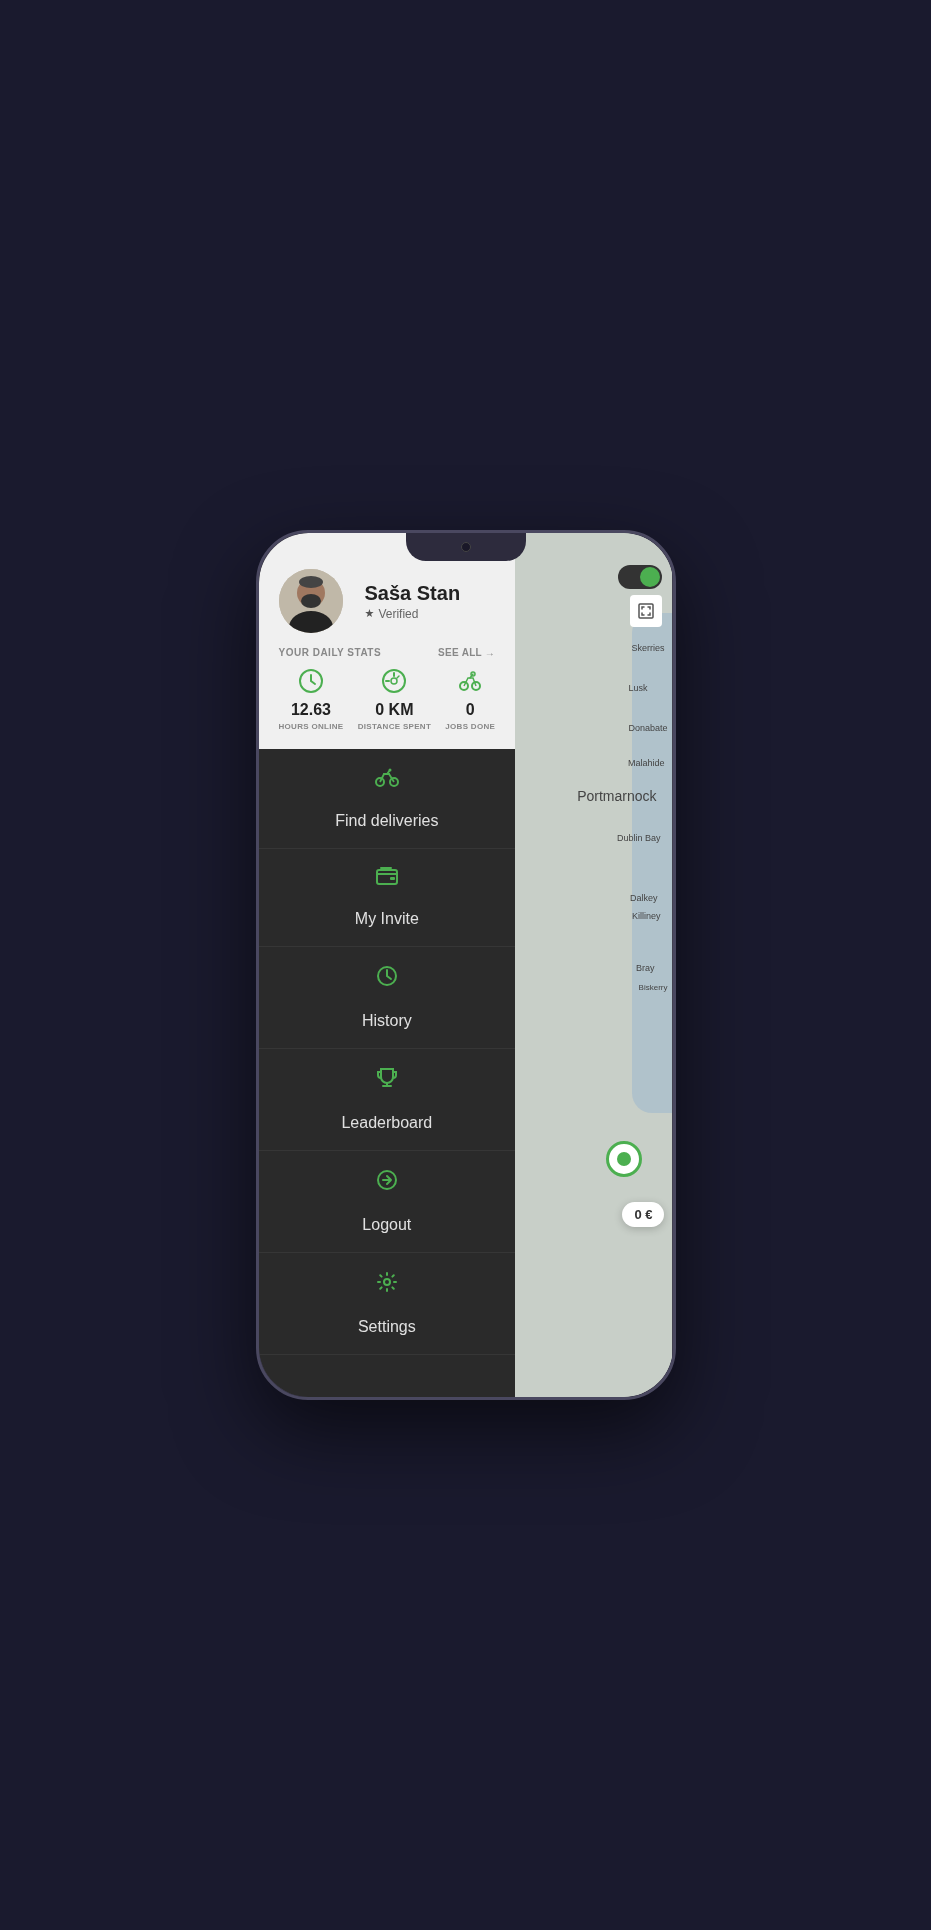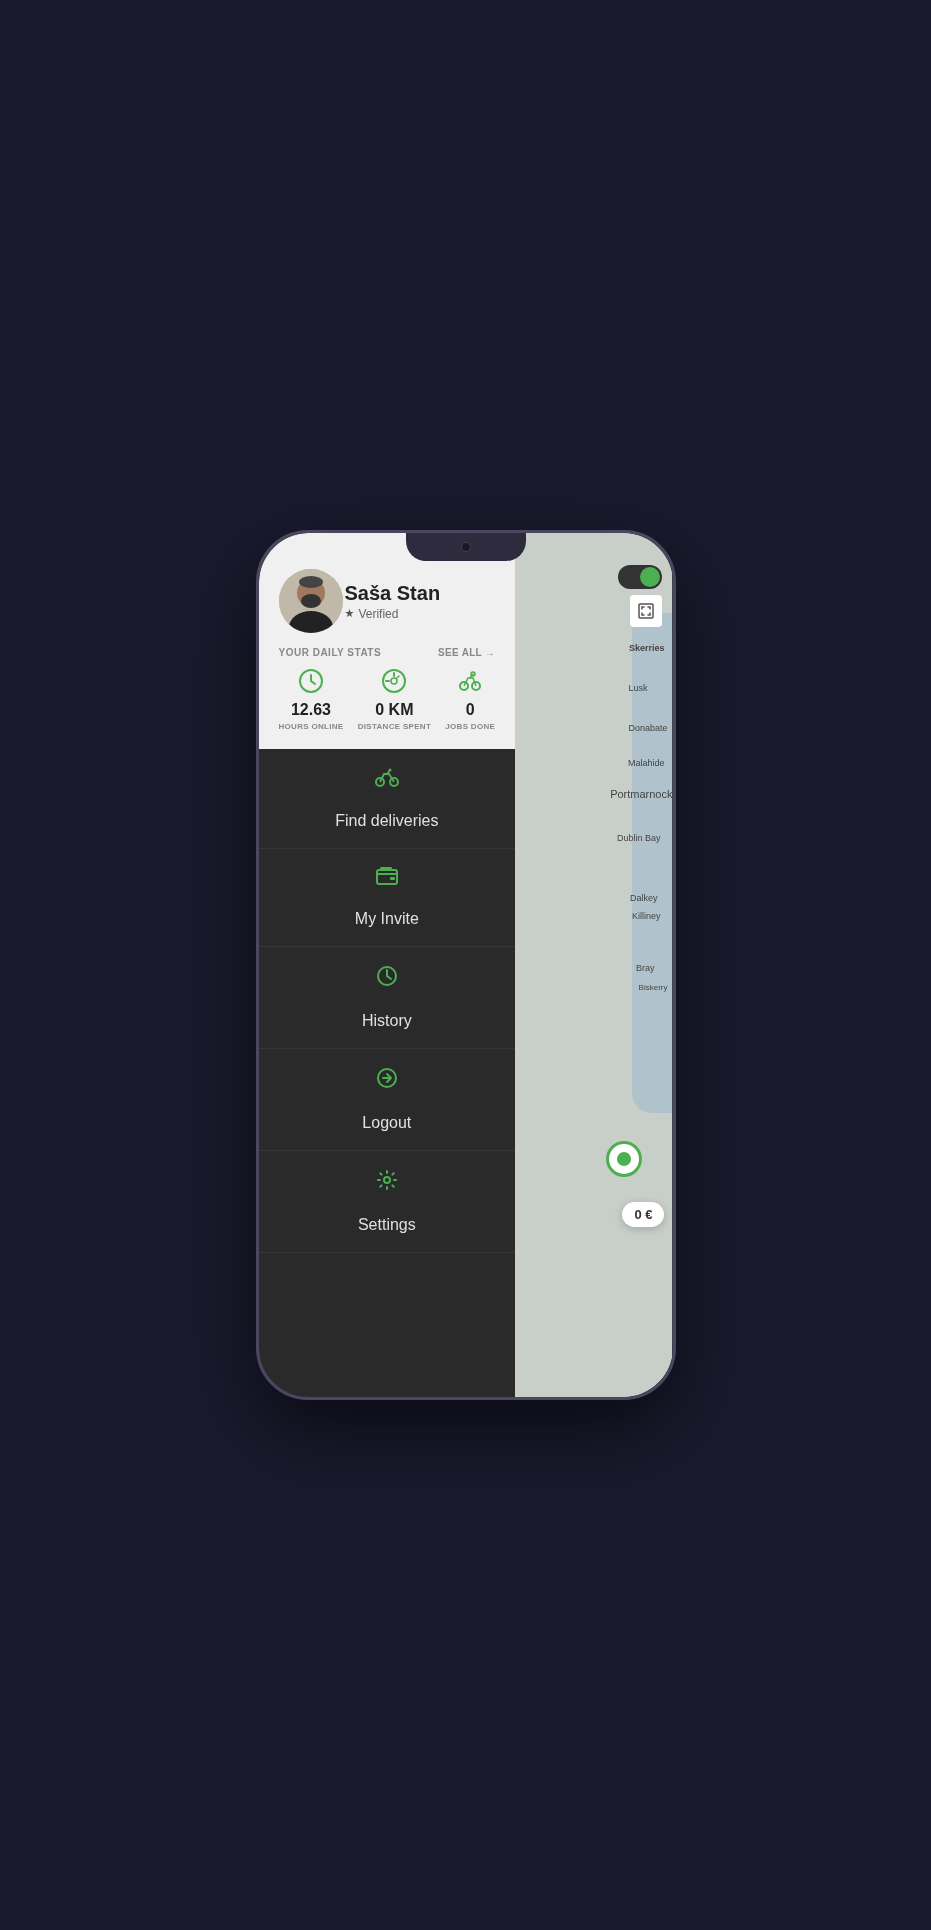--- a/index.html
+++ b/index.html
@@ -72,21 +72,21 @@
       background: #f0f0f0;
       padding: 36px 20px 18px;
       display: flex;
       flex-direction: column;
       align-items: flex-start;
     }
 
     .profile-top {
       display: flex;
       align-items: center;
-      gap: 2px;
+      gap: 22px;
       margin-bottom: 14px;
     }
 
     .avatar {
       width: 64px;
       height: 64px;
       border-radius: 50%;
       background: #c0b8a8;
       overflow: hidden;
       flex-shrink: 0;
@@ -295,25 +295,25 @@
       border-radius: 16px;
       padding: 5px 12px;
       font-size: 13px;
       font-weight: 600;
       color: #333;
       z-index: 20;
       box-shadow: 0 2px 8px rgba(0,0,0,0.2);
     }
 
     
-    .city-skerries { top: 110px; right: 8px; font-weight: bold; }
+    .city-skerries { top: 110px; right: 8px; }
     .city-lusk { top: 150px; right: 25px; }
     .city-donabate { top: 190px; right: 5px; }
     .city-malahide { top: 225px; right: 8px; }
-    .city-portmarnock { top: 255px; right: 0px; font-size: 11px; }
+    .city-portmarnock { top: 255px; right: 16px; font-size: 14px; }
     .city-bay { top: 300px; right: 12px; }
     .city-dalkey { top: 360px; right: 15px; }
     .city-killiney { top: 378px; right: 12px; }
     .city-bray { top: 430px; right: 18px; }
     .city-biskerry { top: 450px; right: 5px; font-size: 8px; }
 
     
     .coastline {
       position: absolute;
       right: 0;
@@ -437,20 +437,32 @@
         <div class="menu-item">
           <div class="menu-icon">
             <svg width="22" height="22" viewBox="0 0 22 22" fill="none">
               <circle cx="11" cy="11" r="9" stroke="#4caf50" stroke-width="2"></circle>
               <polyline points="11,5 11,11 15,14" stroke="#4caf50" stroke-width="2" stroke-linecap="round"></polyline>
             </svg>
           </div>
           <span class="menu-label">History</span>
         </div>
 
+        <div class="menu-item">
+          <div class="menu-icon">
+            <svg width="20" height="22" viewBox="0 0 20 22" fill="none">
+              <path d="M4 2h12v8a6 6 0 01-12 0V2z" stroke="#4caf50" stroke-width="2"></path>
+              <path d="M4 5H1v3a3 3 0 003 3" stroke="#4caf50" stroke-width="2" stroke-linecap="round"></path>
+              <path d="M16 5h3v3a3 3 0 01-3 3" stroke="#4caf50" stroke-width="2" stroke-linecap="round"></path>
+              <line x1="10" y1="16" x2="10" y2="19" stroke="#4caf50" stroke-width="2" stroke-linecap="round"></line>
+              <line x1="6" y1="19" x2="14" y2="19" stroke="#4caf50" stroke-width="2" stroke-linecap="round"></line>
+            </svg>
+          </div>
+          <span class="menu-label">Leaderboard</span>
+        </div>
 
 
 
         <div class="menu-item">
           <div class="menu-icon">
             <svg width="22" height="22" viewBox="0 0 22 22" fill="none">
               <circle cx="11" cy="11" r="9" stroke="#4caf50" stroke-width="2"></circle>
               <path d="M11 7l4 4-4 4M7 11h8" stroke="#4caf50" stroke-width="2" stroke-linecap="round" stroke-linejoin="round"></path>
             </svg>
           </div>

